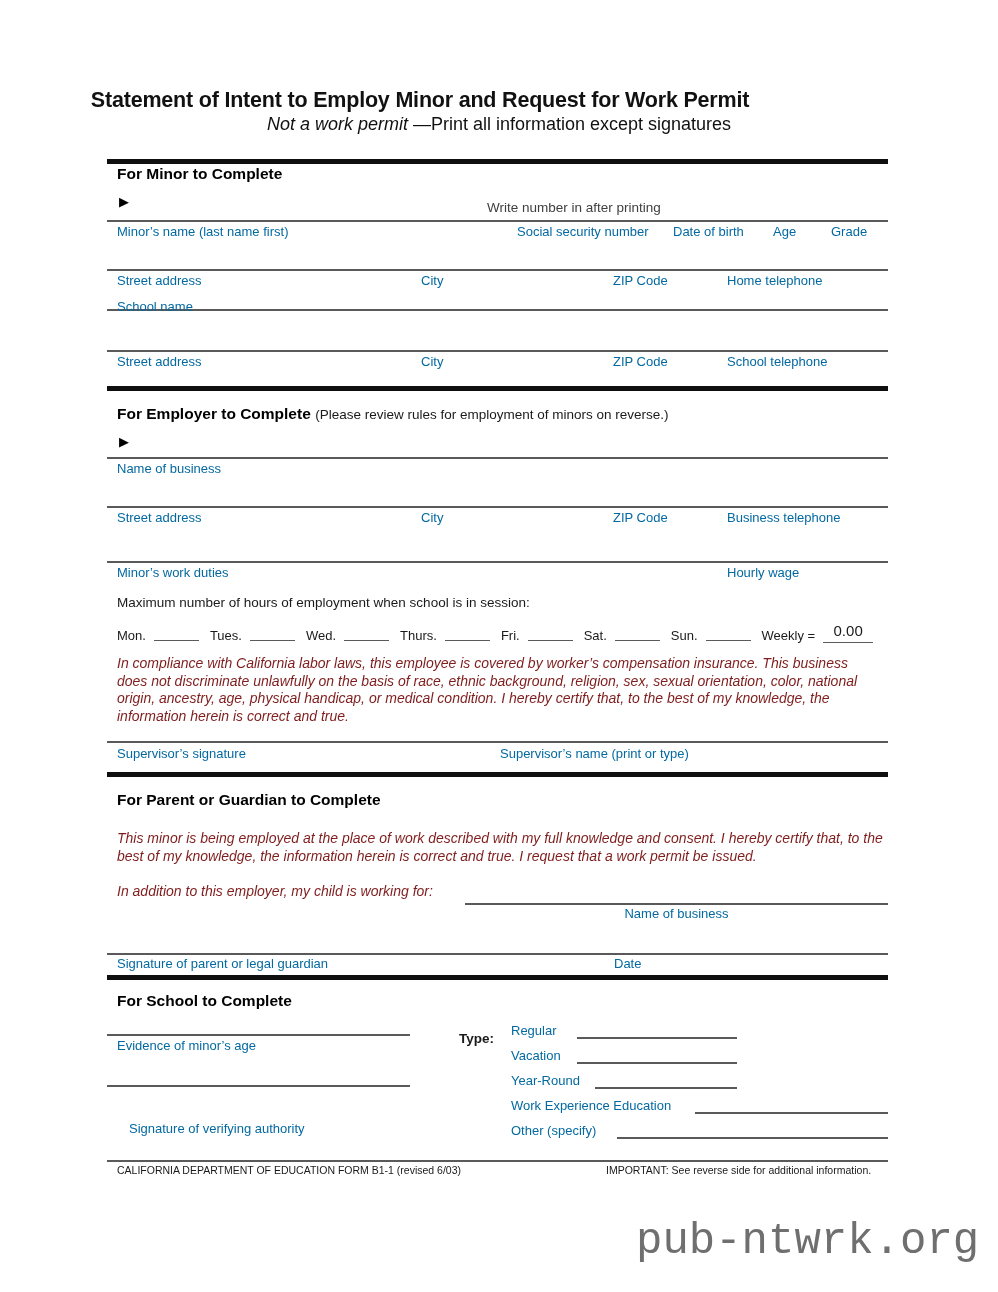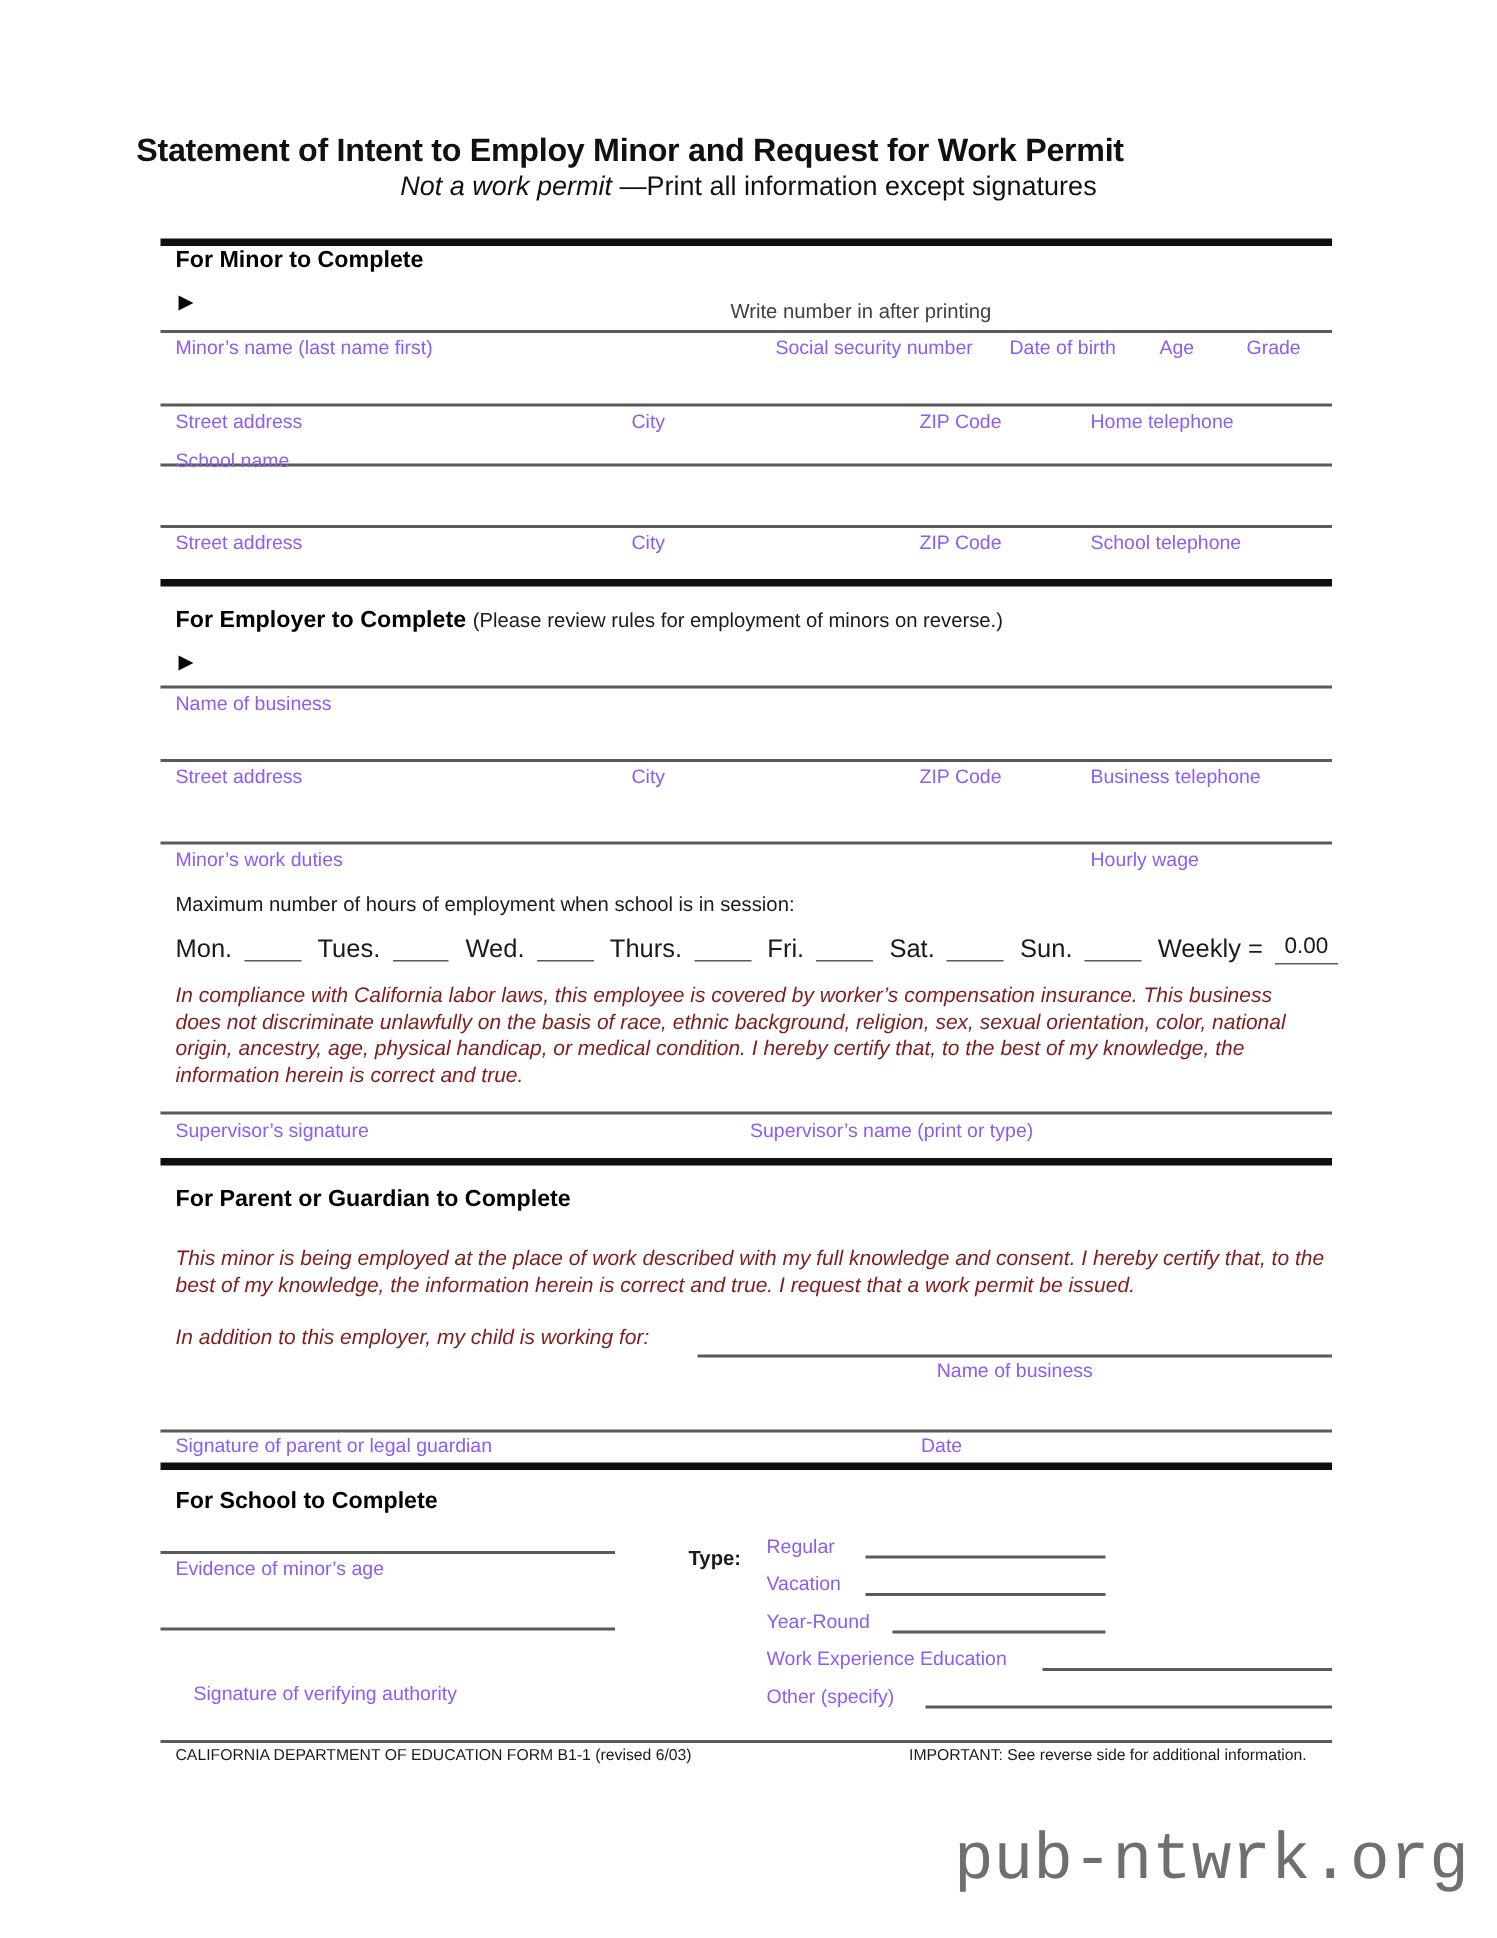--- a/index.html
+++ b/index.html
@@ -19,27 +19,27 @@
   }
   .subtitle{
     width:998px;text-align:center;
     font-size:18px;color:#111;
   }
   .subtitle .it{font-style:italic;}
   .bar{left:107px;width:781px;height:5px;background:#0f0f0f;}
   .hline{height:1.6px;background:#5a5a5a;}
   .sec-h{font-size:15.5px;font-weight:bold;color:#000000;}
   .sec-note{font-size:13.5px;font-weight:normal;color:#1a1a1a;}
-  .lbl{font-size:13px;color:#8b5cf6;white-space:nowrap;}
+  .lbl{font-size:13px;color:#0369a1;white-space:nowrap;}
   .body-txt{font-size:13.5px;color:#1a1a1a;}
   .red-note{font-size:13.5px;white-space:nowrap;}
   .para-it{font-size:14px;font-style:italic;line-height:17.5px;color:#7f1d1d;}
   .arrow{font-family:"DejaVu Sans", sans-serif;font-size:13px;color:#000;}
   .day-row{display:flex;align-items:flex-end;}
-  .day-lbl{font-size:17px;white-space:nowrap;}
+  .day-lbl{font-size:13px;white-space:nowrap;}
   .day-line{width:45px;border-bottom:1.6px solid #5a5a5a;height:10px;margin:0 11px 2px 8px;}
   .weekly-field{
     width:50px;border-bottom:1.6px solid #5a5a5a;
     text-align:center;font-size:15px;padding-bottom:3px;margin-left:8px;
   }
   .footer-txt{font-size:10.5px;white-space:nowrap;color:#1a1a1a;}
   .watermark{
     font-family:"Liberation Mono", monospace;
     font-size:44px;color:#6f6f6f;white-space:nowrap;
   }

